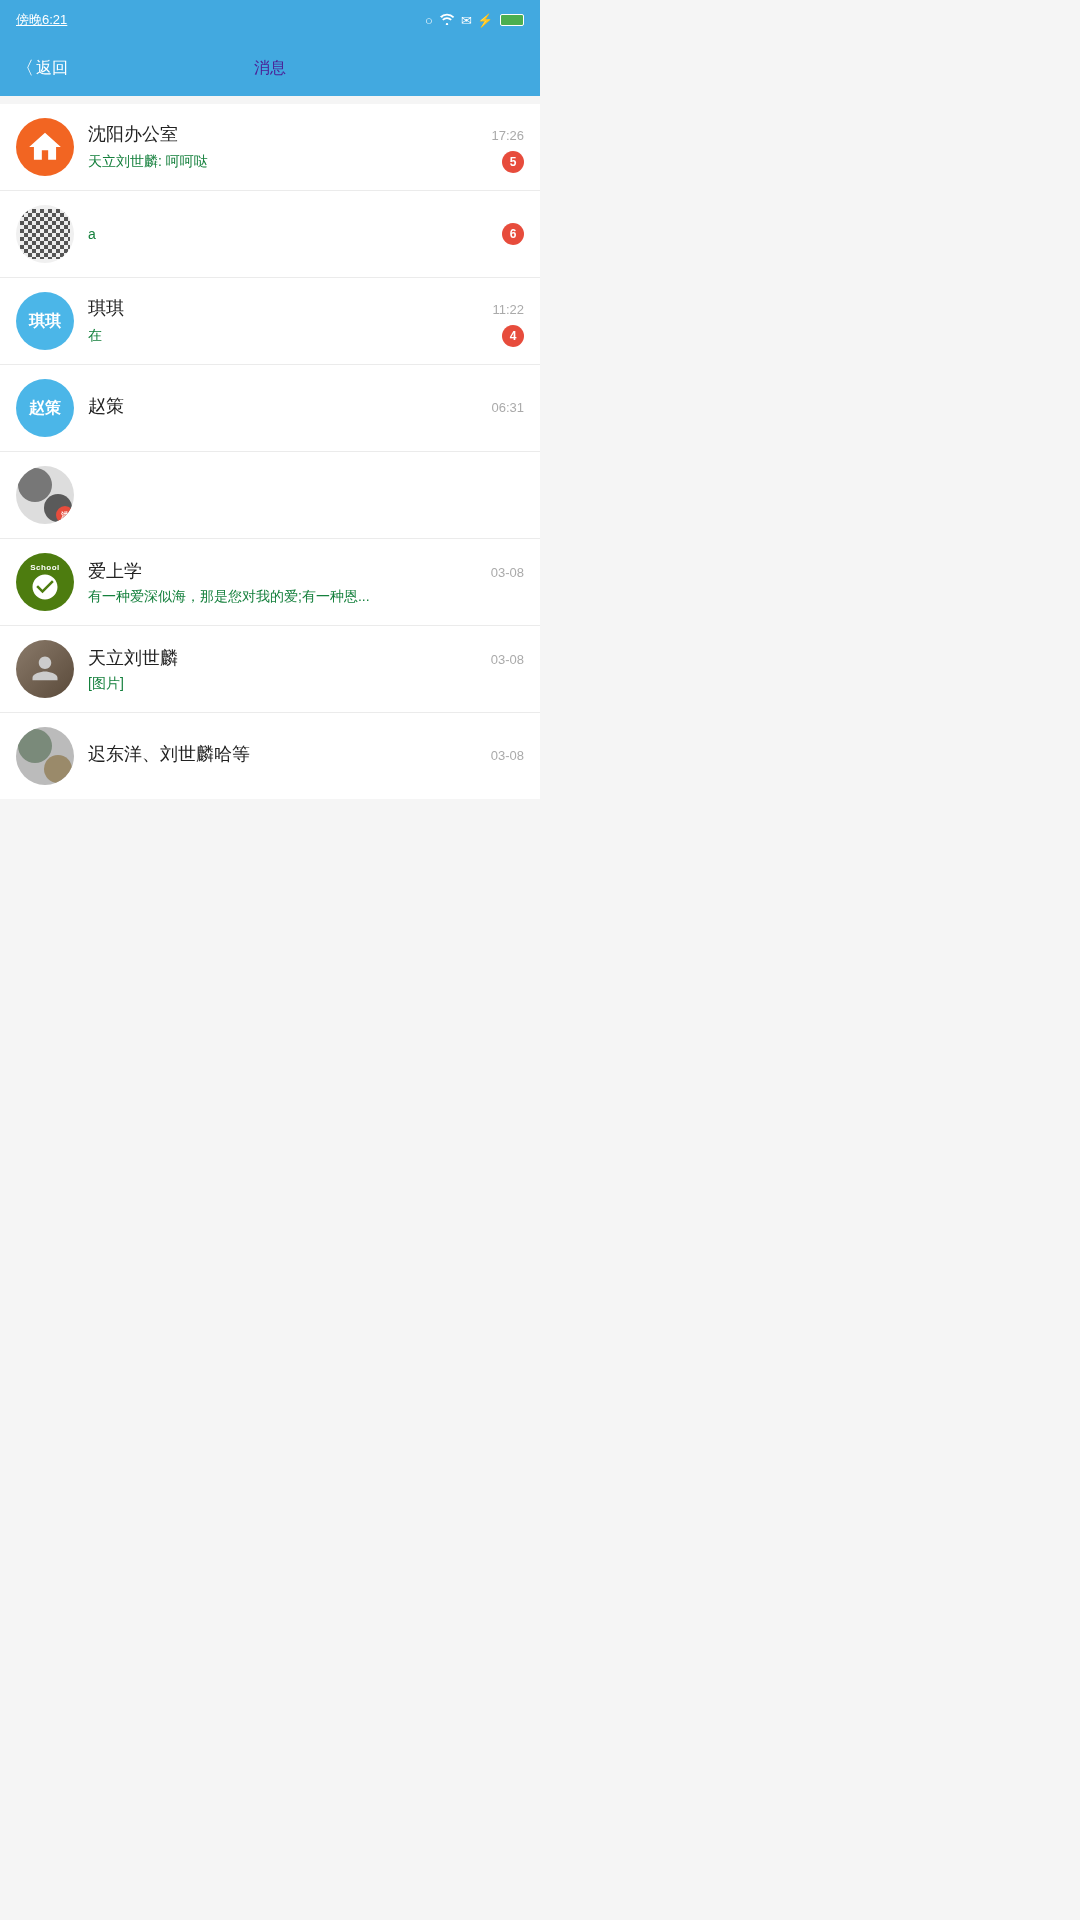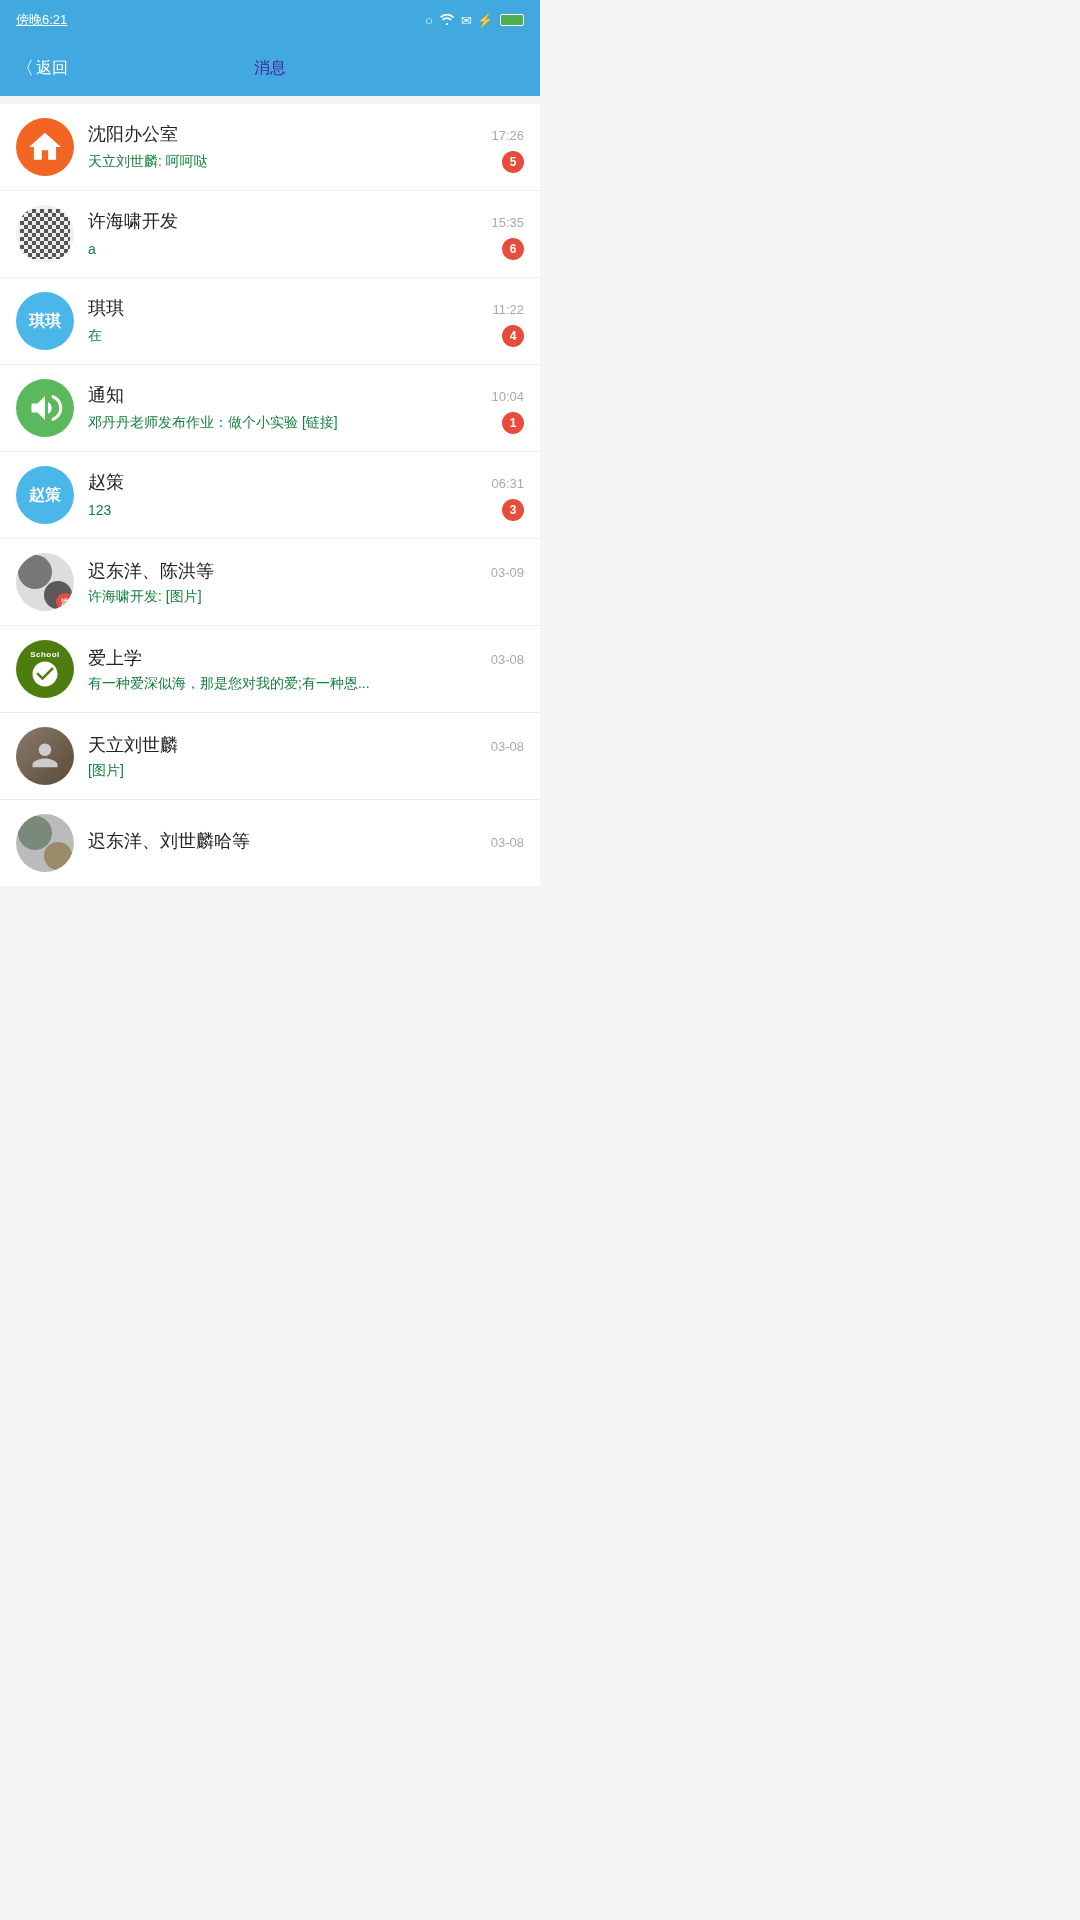--- a/index.html
+++ b/index.html
@@ -276,24 +276,20 @@
         <span class="badge">5</span>
       </div>
     </div>
   </div>
 
   <div class="message-item">
     <div class="qr-avatar">
       <div class="qr-inner"></div>
     </div>
     <div class="item-content">
-      <div class="item-top">
-        <span class="item-name">许海啸开发</span>
-        <span class="item-time">15:35</span>
-      </div>
       <div class="item-bottom">
         <span class="item-preview">a</span>
         <span class="badge">6</span>
       </div>
     </div>
   </div>
 
   <div class="message-item">
     <div class="avatar avatar-blue">
       <span style="font-size:16px;">琪琪</span>
@@ -303,69 +299,38 @@
         <span class="item-name">琪琪</span>
         <span class="item-time">11:22</span>
       </div>
       <div class="item-bottom">
         <span class="item-preview">在</span>
         <span class="badge">4</span>
       </div>
     </div>
   </div>
 
-  <div class="message-item">
-    <div class="avatar avatar-green avatar-speaker">
-      <svg viewBox="0 0 24 24" xmlns="http://www.w3.org/2000/svg">
-        <path d="M3 9v6h4l5 5V4L7 9H3zm13.5 3c0-1.77-1.02-3.29-2.5-4.03v8.05c1.48-.73 2.5-2.25 2.5-4.02z"></path>
-        <path d="M16.5 3.23v2.06c2.89.86 5 3.54 5 6.71s-2.11 5.85-5 6.71v2.06c4.01-.91 7-4.49 7-8.77s-2.99-7.86-7-8.77z"></path>
-      </svg>
-    </div>
-    <div class="item-content">
-      <div class="item-top">
-        <span class="item-name">通知</span>
-        <span class="item-time">10:04</span>
-      </div>
-      <div class="item-bottom">
-        <span class="item-preview">邓丹丹老师发布作业：做个小实验 [链接]</span>
-        <span class="badge">1</span>
-      </div>
-    </div>
-  </div>
 
   <div class="message-item">
     <div class="avatar avatar-blue">
       <span style="font-size:16px;">赵策</span>
     </div>
     <div class="item-content">
       <div class="item-top">
         <span class="item-name">赵策</span>
         <span class="item-time">06:31</span>
-      </div>
-      <div class="item-bottom">
-        <span class="item-preview">123</span>
-        <span class="badge">3</span>
       </div>
     </div>
   </div>
 
   <div class="message-item">
     <div class="multi-avatar">
       <div class="sub-img top-left" style="background:#777; border-radius:50%;"></div>
       <div class="sub-img bottom-right" style="background:#5a5a5a; border-radius:50%;"></div>
       <div style="position:absolute;bottom:0;right:0;width:18px;height:18px;border-radius:50%;background:#e74c3c;display:flex;align-items:center;justify-content:center;font-size:8px;color:white;font-weight:bold;">洪</div>
-    </div>
-    <div class="item-content">
-      <div class="item-top">
-        <span class="item-name">迟东洋、陈洪等</span>
-        <span class="item-time">03-09</span>
-      </div>
-      <div class="item-bottom">
-        <span class="item-preview">许海啸开发: [图片]</span>
-      </div>
     </div>
   </div>
 
   <div class="message-item">
     <div class="school-avatar">
       <span class="school-text">School</span>
       <svg viewBox="0 0 24 24" xmlns="http://www.w3.org/2000/svg">
         <path d="M12 2C6.48 2 2 6.48 2 12s4.48 10 10 10 10-4.48 10-10S17.52 2 12 2zm-2 15l-5-5 1.41-1.41L10 14.17l7.59-7.59L19 8l-9 9z"></path>
       </svg>
     </div>

